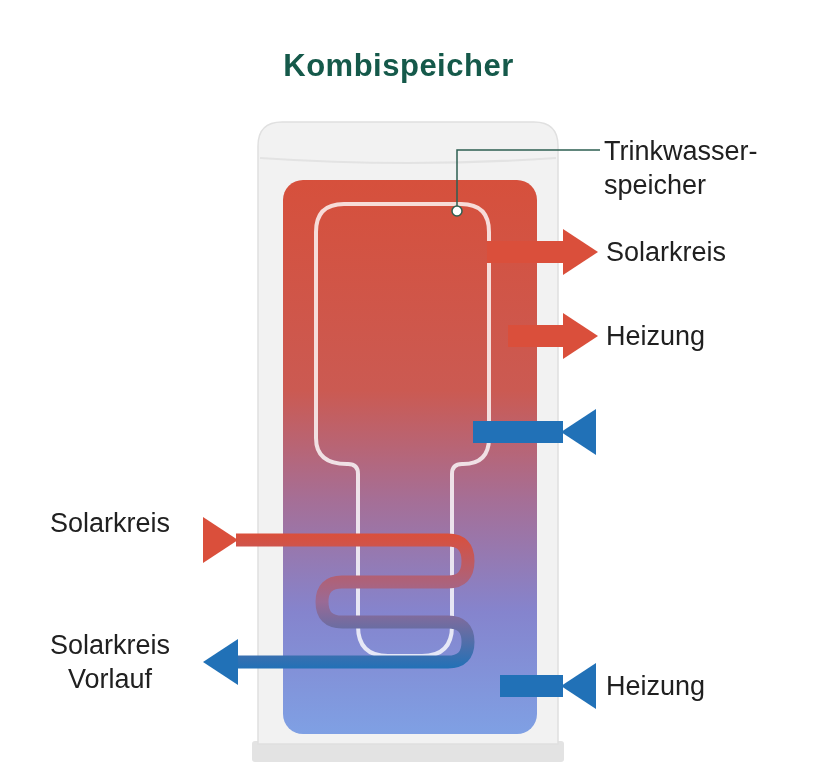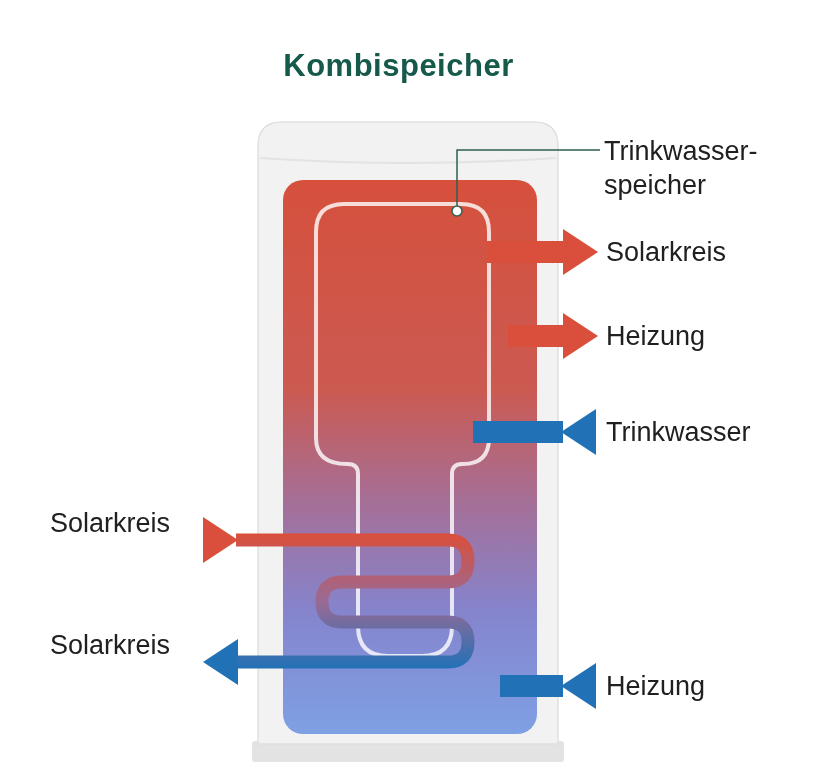--- a/index.html
+++ b/index.html
@@ -109,25 +109,25 @@
 
   <div class="label label-multi pointer-label" style="left: 604px; top: 134px; color: rgb(32, 32, 32);">
     <span>Trinkwasser-</span>
     <span>speicher</span>
   </div>
 
   <div class="label" style="left: 606px; top: 236px; color: rgb(32, 32, 32);">Solarkreis</div>
 
   <div class="label" style="left: 606px; top: 320px; color: rgb(32, 32, 32);">Heizung</div>
 
-  <div class="label" style="left: 606px; top: 416px; color: rgb(32, 32, 32);">Trinkwasser</div>
 
   <div class="label" style="left: 606px; top: 670px; color: rgb(32, 32, 32);">Heizung</div>
 
   <div class="label-left-block" style="top: 506px; color: rgb(32, 32, 32);">
     <span>Solarkreis</span>
   </div>
 
   <div class="label-left-block" style="top: 628px; color: rgb(32, 32, 32);">
     <span>Solarkreis</span>
+    <span>Vorlauf</span>
   </div>
 
 </div>
 
 </body></html>

